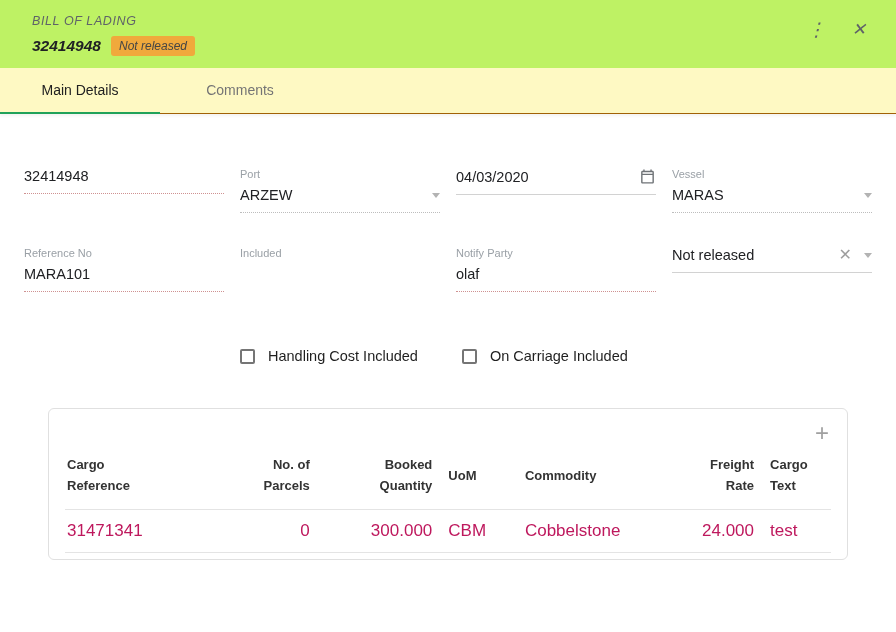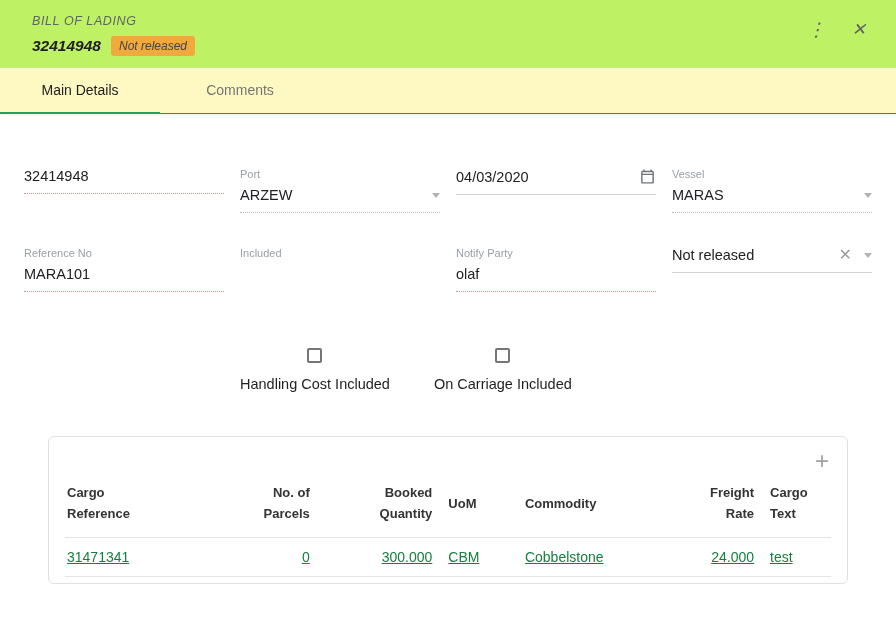--- a/index.html
+++ b/index.html
@@ -65,21 +65,21 @@
     border-left: 4.5px solid transparent; border-right: 4.5px solid transparent;
     border-top: 5px solid #b3b3b3;
   }
   .cal-icon { display: inline-flex; cursor: pointer; }
   .clear-x { font-size: 16px; color: #9e9e9e; cursor: pointer; line-height: 1; }
 
   .checkbox-row {
     grid-column: 2 / span 3; display: flex; gap: 44px;
     align-items: flex-start; padding-top: 22px;
   }
-  .checkbox { display: flex; align-items: center; gap: 13px; cursor: pointer; flex-direction: column; }
+  .checkbox { display: flex; align-items: center; gap: 13px; cursor: pointer; }
   .cb-box {
     width: 15px; height: 15px; border: 2px solid #757575; border-radius: 2px;
     background: #fff; flex: none;
   }
   .cb-label { font-size: 14.5px; color: #1f1f1f; }
 
   
   .card {
     margin: 44px 24px 0; border: 1px solid #e0e0e0; border-radius: 6px;
     padding: 8px 16px 6px; background: #fff;
@@ -89,23 +89,23 @@
     background: none; border: none; padding: 0; cursor: pointer;
     font-size: 24px; color: #a0a0a0; line-height: 1;
     font-family: "Liberation Sans", sans-serif;
   }
   table.cargo { width: 100%; border-collapse: collapse; table-layout: fixed; }
   .cargo th {
     font-size: 13px; font-weight: bold; color: #333;
     padding: 8px 8px 12px; line-height: 1.6; vertical-align: middle;
   }
   .cargo td {
-    font-size: 14px; color: #15803d; padding: 11px 8px;
+    font-size: 17px; color: #be185d; padding: 11px 8px;
     border-top: 1px solid #e4e4e4; border-bottom: 1px solid #e4e4e4;
-    white-space: nowrap; overflow: hidden; text-decoration: underline;
+    white-space: nowrap; overflow: hidden;
   }
   .cargo th:first-child, .cargo td:first-child { padding-left: 2px; }
   .ta-l { text-align: left; }
   .ta-r { text-align: right; }
   .hl { display: block; }
 </style>
 </head>
 <body>
 
 <div>

